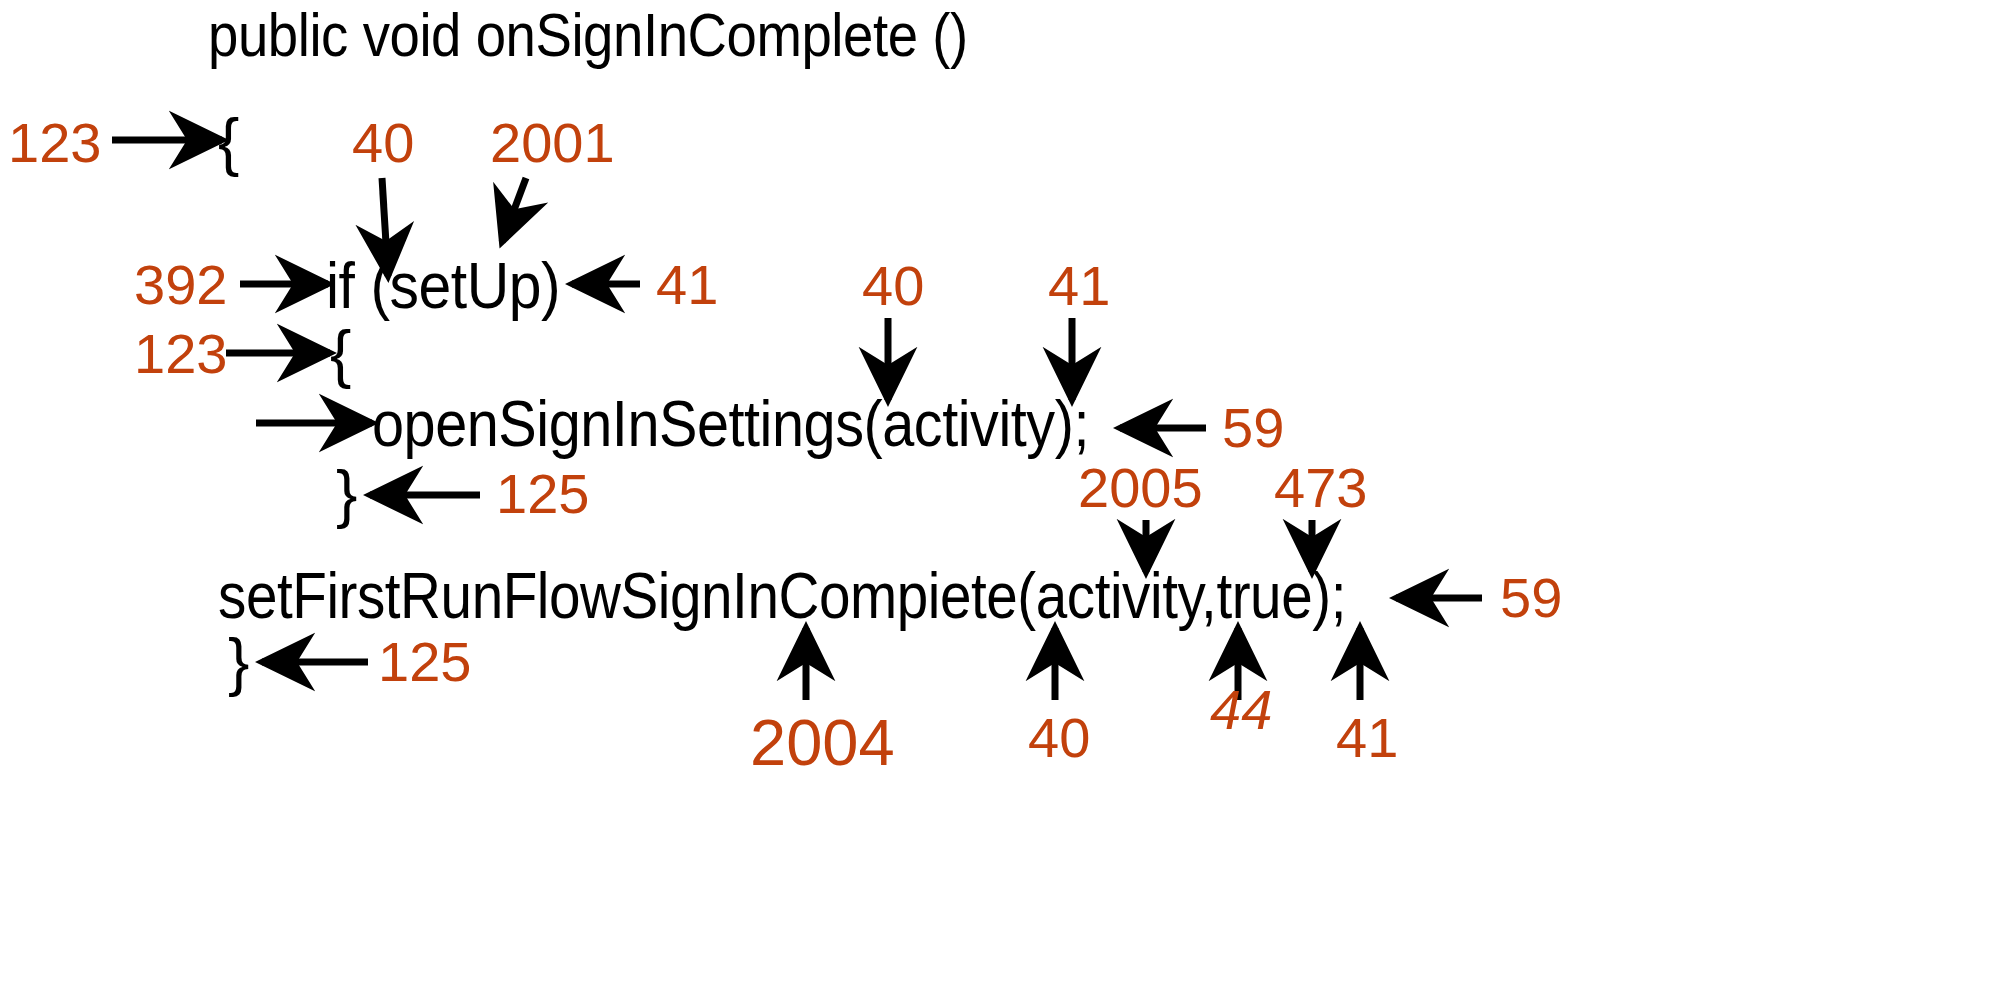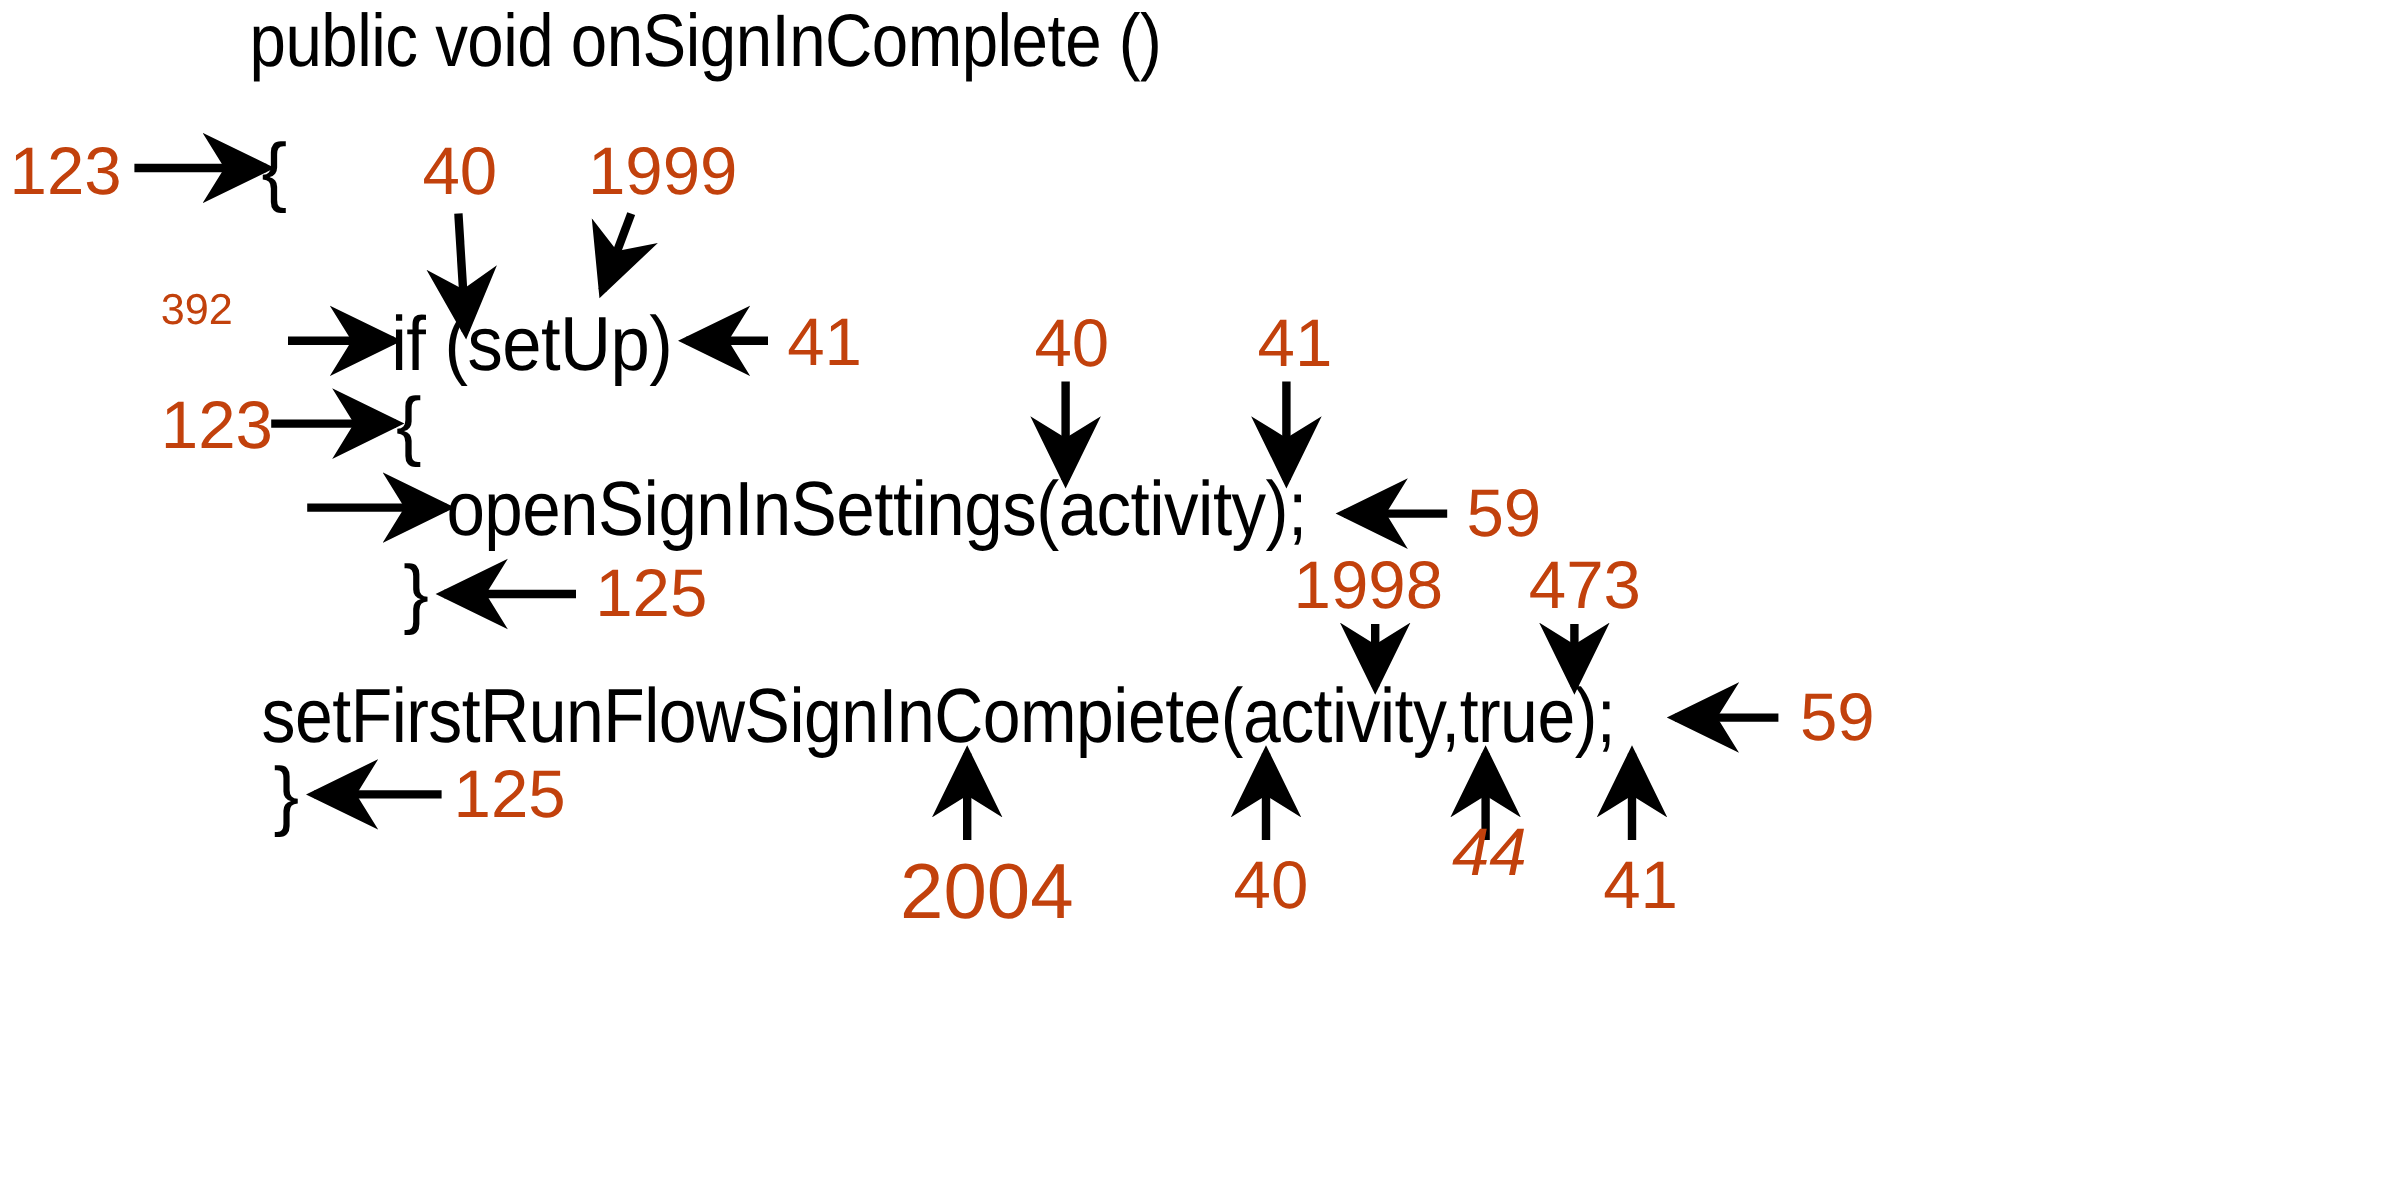--- a/index.html
+++ b/index.html
@@ -109,37 +109,37 @@
   <div class="code" style="left:336px; top:462px; font-size:64px;">}</div>
 
   <div class="code" style="left:218px; top:564px; font-size:64px; transform:scaleX(0.885); transform-origin:left top;">setFirstRunFlowSignInCompiete(activity,true);</div>
 
   <div class="code" style="left:228px; top:630px; font-size:64px;">}</div>
 
   <div class="tok" style="left:8px; top:115px; font-size:56px;">123</div>
 
   <div class="tok" style="left:352px; top:115px; font-size:56px;">40</div>
 
-  <div class="tok" style="left:490px; top:115px; font-size:56px;">1999</div>
+  <div class="tok" style="left:490px; top:115px; font-size:56px;">2001</div>
 
-  <div class="tok" style="left:134px; top:240px; font-size:36px;">392</div>
+  <div class="tok" style="left:134px; top:257px; font-size:56px;">392</div>
 
   <div class="tok" style="left:656px; top:257px; font-size:56px;">41</div>
 
   <div class="tok" style="left:134px; top:326px; font-size:56px;">123</div>
 
   <div class="tok" style="left:862px; top:258px; font-size:56px;">40</div>
 
   <div class="tok" style="left:1048px; top:258px; font-size:56px;">41</div>
 
   <div class="tok" style="left:1222px; top:400px; font-size:56px;">59</div>
 
   <div class="tok" style="left:496px; top:466px; font-size:56px;">125</div>
 
-  <div class="tok" style="left:1078px; top:460px; font-size:56px;">1998</div>
+  <div class="tok" style="left:1078px; top:460px; font-size:56px;">2005</div>
 
   <div class="tok" style="left:1274px; top:460px; font-size:56px;">473</div>
 
   <div class="tok" style="left:1500px; top:570px; font-size:56px;">59</div>
 
   <div class="tok" style="left:378px; top:634px; font-size:56px;">125</div>
 
   <div class="tok" style="left:750px; top:710px; font-size:65px;">2004</div>
 
   <div class="tok" style="left:1028px; top:710px; font-size:56px;">40</div>

